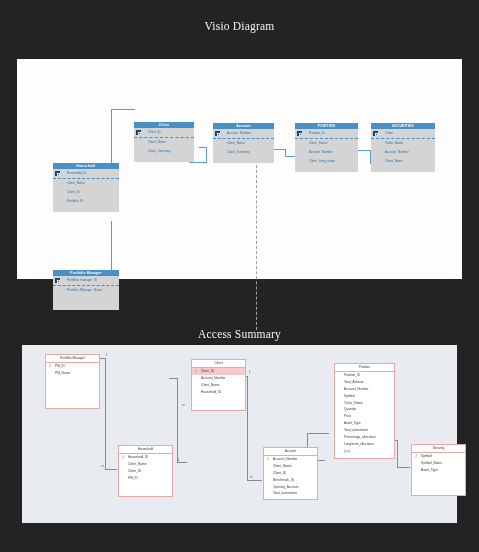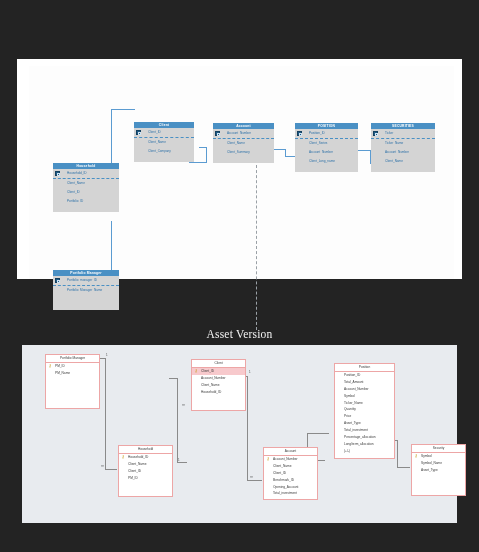--- a/index.html
+++ b/index.html
@@ -128,20 +128,21 @@
     line-height:4px;
     letter-spacing:-.3px;
     white-space:nowrap;
   }
 </style>
 </head>
 <body>
 
 <div class="page">
 
+  <div class="section-title" style="position:absolute;left:0;top:20px;width:479px;">Visio Diagram</div>
 
   <div class="visio-canvas">
     <div class="visio-inner">
 
       <div class="v-conn" style="left:82px;top:44px;width:1px;height:59px;"></div>
       <div class="v-conn" style="left:82px;top:43px;width:24px;height:1px;"></div>
       <div class="v-conn" style="left:82px;top:155px;width:1px;height:55px;"></div>
 
       <div class="v-conn" style="left:160px;top:96px;width:18px;height:1px;"></div>
       <div class="v-conn" style="left:177px;top:81px;width:1px;height:16px;"></div>
@@ -243,21 +244,21 @@
           <span>Portfolio_manager_ID</span>
         </div>
         <div class="v-row">
           <span>Portfolio_Manager_Name</span>
         </div>
       </div>
 
     </div>
   </div>
 
-  <div class="section-title" style="position:absolute;left:0;top:328px;width:479px;">Asset Version</div>
+  <div class="section-title" style="position:absolute;left:0;top:328px;width:479px;">Access Summary</div>
 
   <div class="access-canvas">
 
     <div class="a-conn" style="left:63px;top:13px;width:21px;height:1px;"></div>
     <div class="a-conn" style="left:83px;top:13px;width:1px;height:112px;"></div>
     <div class="a-conn" style="left:83px;top:124px;width:12px;height:1px;"></div>
 
     <div class="a-conn" style="left:155px;top:33px;width:1px;height:85px;"></div>
     <div class="a-conn" style="left:147px;top:33px;width:9px;height:1px;"></div>
     <div class="a-conn" style="left:155px;top:117px;width:10px;height:1px;"></div>

